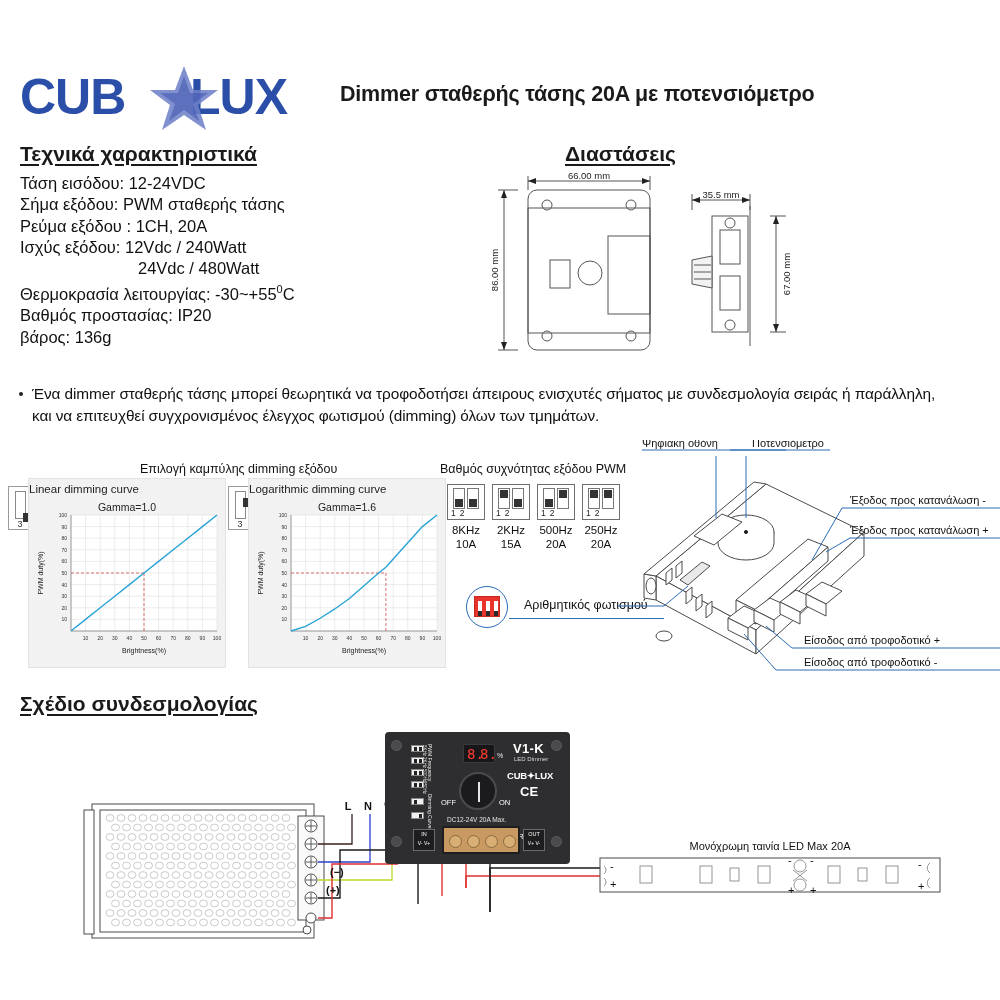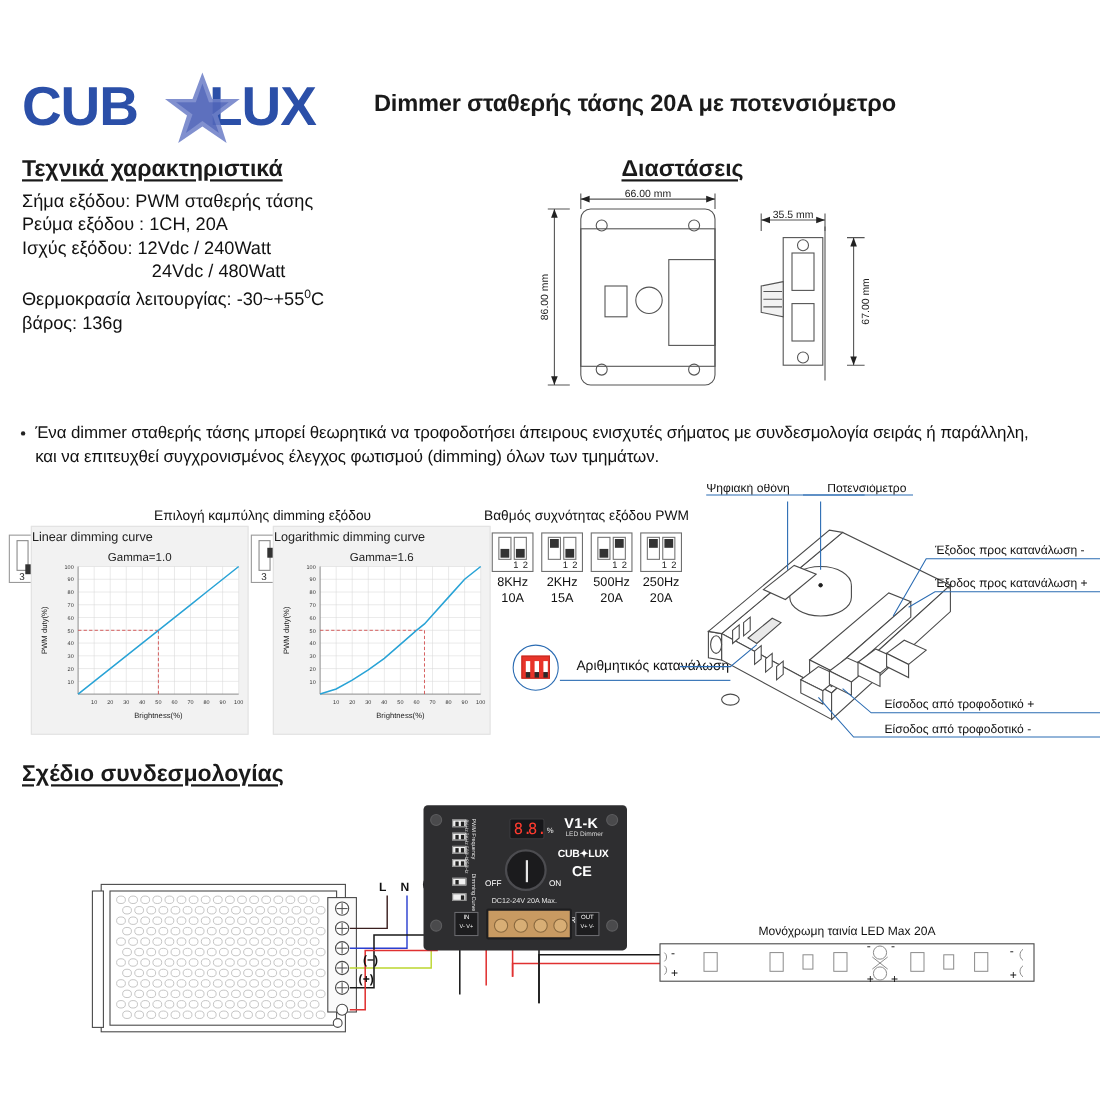--- a/index.html
+++ b/index.html
@@ -113,21 +113,21 @@
     position:absolute; top:3px; width:12px; height:21px;
     border:1px solid #777; background:#fff;
   }
   .dipslot.s1 { left:5px; }
   .dipslot.s2 { left:19px; }
   .dipnub { position:absolute; left:1px; width:8px; height:8px; background:#333; }
   .dipnub.up   { top:1px; }
   .dipnub.down { top:10px; }
   .dipnums {
     position:absolute; bottom:1px; left:0; width:100%;
-    font-size:8.5px; color:#222; letter-spacing:4px; text-align:right;
+    font-size:8.5px; color:#222; letter-spacing:4px; text-align:left;
     padding-left:3px;
   }
   .diplbl1 { font-size:11.5px; color:#111; margin-top:4px; white-space:nowrap;}
   .diplbl2 { font-size:11.5px; color:#111; margin-top:2px; white-space:nowrap;}
 
   
   #numsel { position:absolute; left:466px; top:586px; width:200px; height:42px; }
   #numsel .circ {
     position:absolute; left:0; top:0; width:42px; height:42px;
     border:1.5px solid #2b6cb3; border-radius:50%; background:#fff;
@@ -238,25 +238,27 @@
   <svg class="star" viewBox="0 0 72 72">
     <polygon points="36,4 45,28 70,28 50,43 58,68 36,53 14,68 22,43 2,28 27,28" fill="#6f80c8" opacity="0.92"></polygon>
     <polygon points="36,14 42,31 60,31 45,42 51,59 36,48 21,59 27,42 12,31 30,31" fill="#4a5fb5" opacity="0.75"></polygon>
   </svg>
 </div>
 <div id="doc-title" class="abs">Dimmer σταθερής τάσης 20A με ποτενσιόμετρο</div>
 
 <div id="specs-head" class="abs sec-head">Τεχνικά χαρακτηριστικά</div>
 
 <div id="spec-list" class="abs">
+  <div class="row">Τάση εισόδου: 12-24VDC</div>
   <div class="row">Σήμα εξόδου: PWM σταθερής τάσης</div>
   <div class="row">Ρεύμα εξόδου : 1CH, 20A</div>
   <div class="row">Ισχύς εξόδου: 12Vdc / 240Watt</div>
   <div class="row indent">24Vdc / 480Watt</div>
   <div class="row"><span>Θερμοκρασία λειτουργίας: -30~+55</span><span class="sup">0</span><span>C</span></div>
+  <div class="row">Βαθμός προστασίας: IP20</div>
   <div class="row">βάρος: 136g</div>
 </div>
 
 <div id="dims-head" class="abs sec-head">Διαστάσεις</div>
 
 <div id="dims-wrap" class="abs">
   <svg width="340" height="205" viewBox="0 0 340 205">
     <g stroke="#555" fill="none" stroke-width="1">
 
       <rect x="48" y="22" width="122" height="160" rx="9"></rect>
@@ -505,21 +507,21 @@
   <div class="circ"></div>
   <div class="reddip">
     <span class="rl" style="left:3px;"></span>
       <span class="rb" style="left:3px;"></span>
     <span class="rl" style="left:11px;"></span>
       <span class="rb" style="left:11px;"></span>
     <span class="rl" style="left:19px;"></span>
       <span class="rb" style="left:19px;"></span>
   </div>
   <div class="lead"></div>
-  <div class="lbl">Αριθμητικός κατανάλωση</div>
+  <div class="lbl">Αριθμητικός φωτισμού</div>
 </div>
 
 <div id="product">
   <svg width="382" height="250" viewBox="0 0 382 250">
 
     <g stroke="#4a4a4a" fill="#ffffff" stroke-width="1">
       <path d="M38 136 L148 44 L246 92 L138 190 Z"></path>
       <path d="M38 136 L38 160 L138 214 L138 190 Z"></path>
       <path d="M138 190 L246 92 L246 116 L138 214 Z"></path>
       <path d="M26 134 L38 136 L38 160 L26 158 Z"></path>

